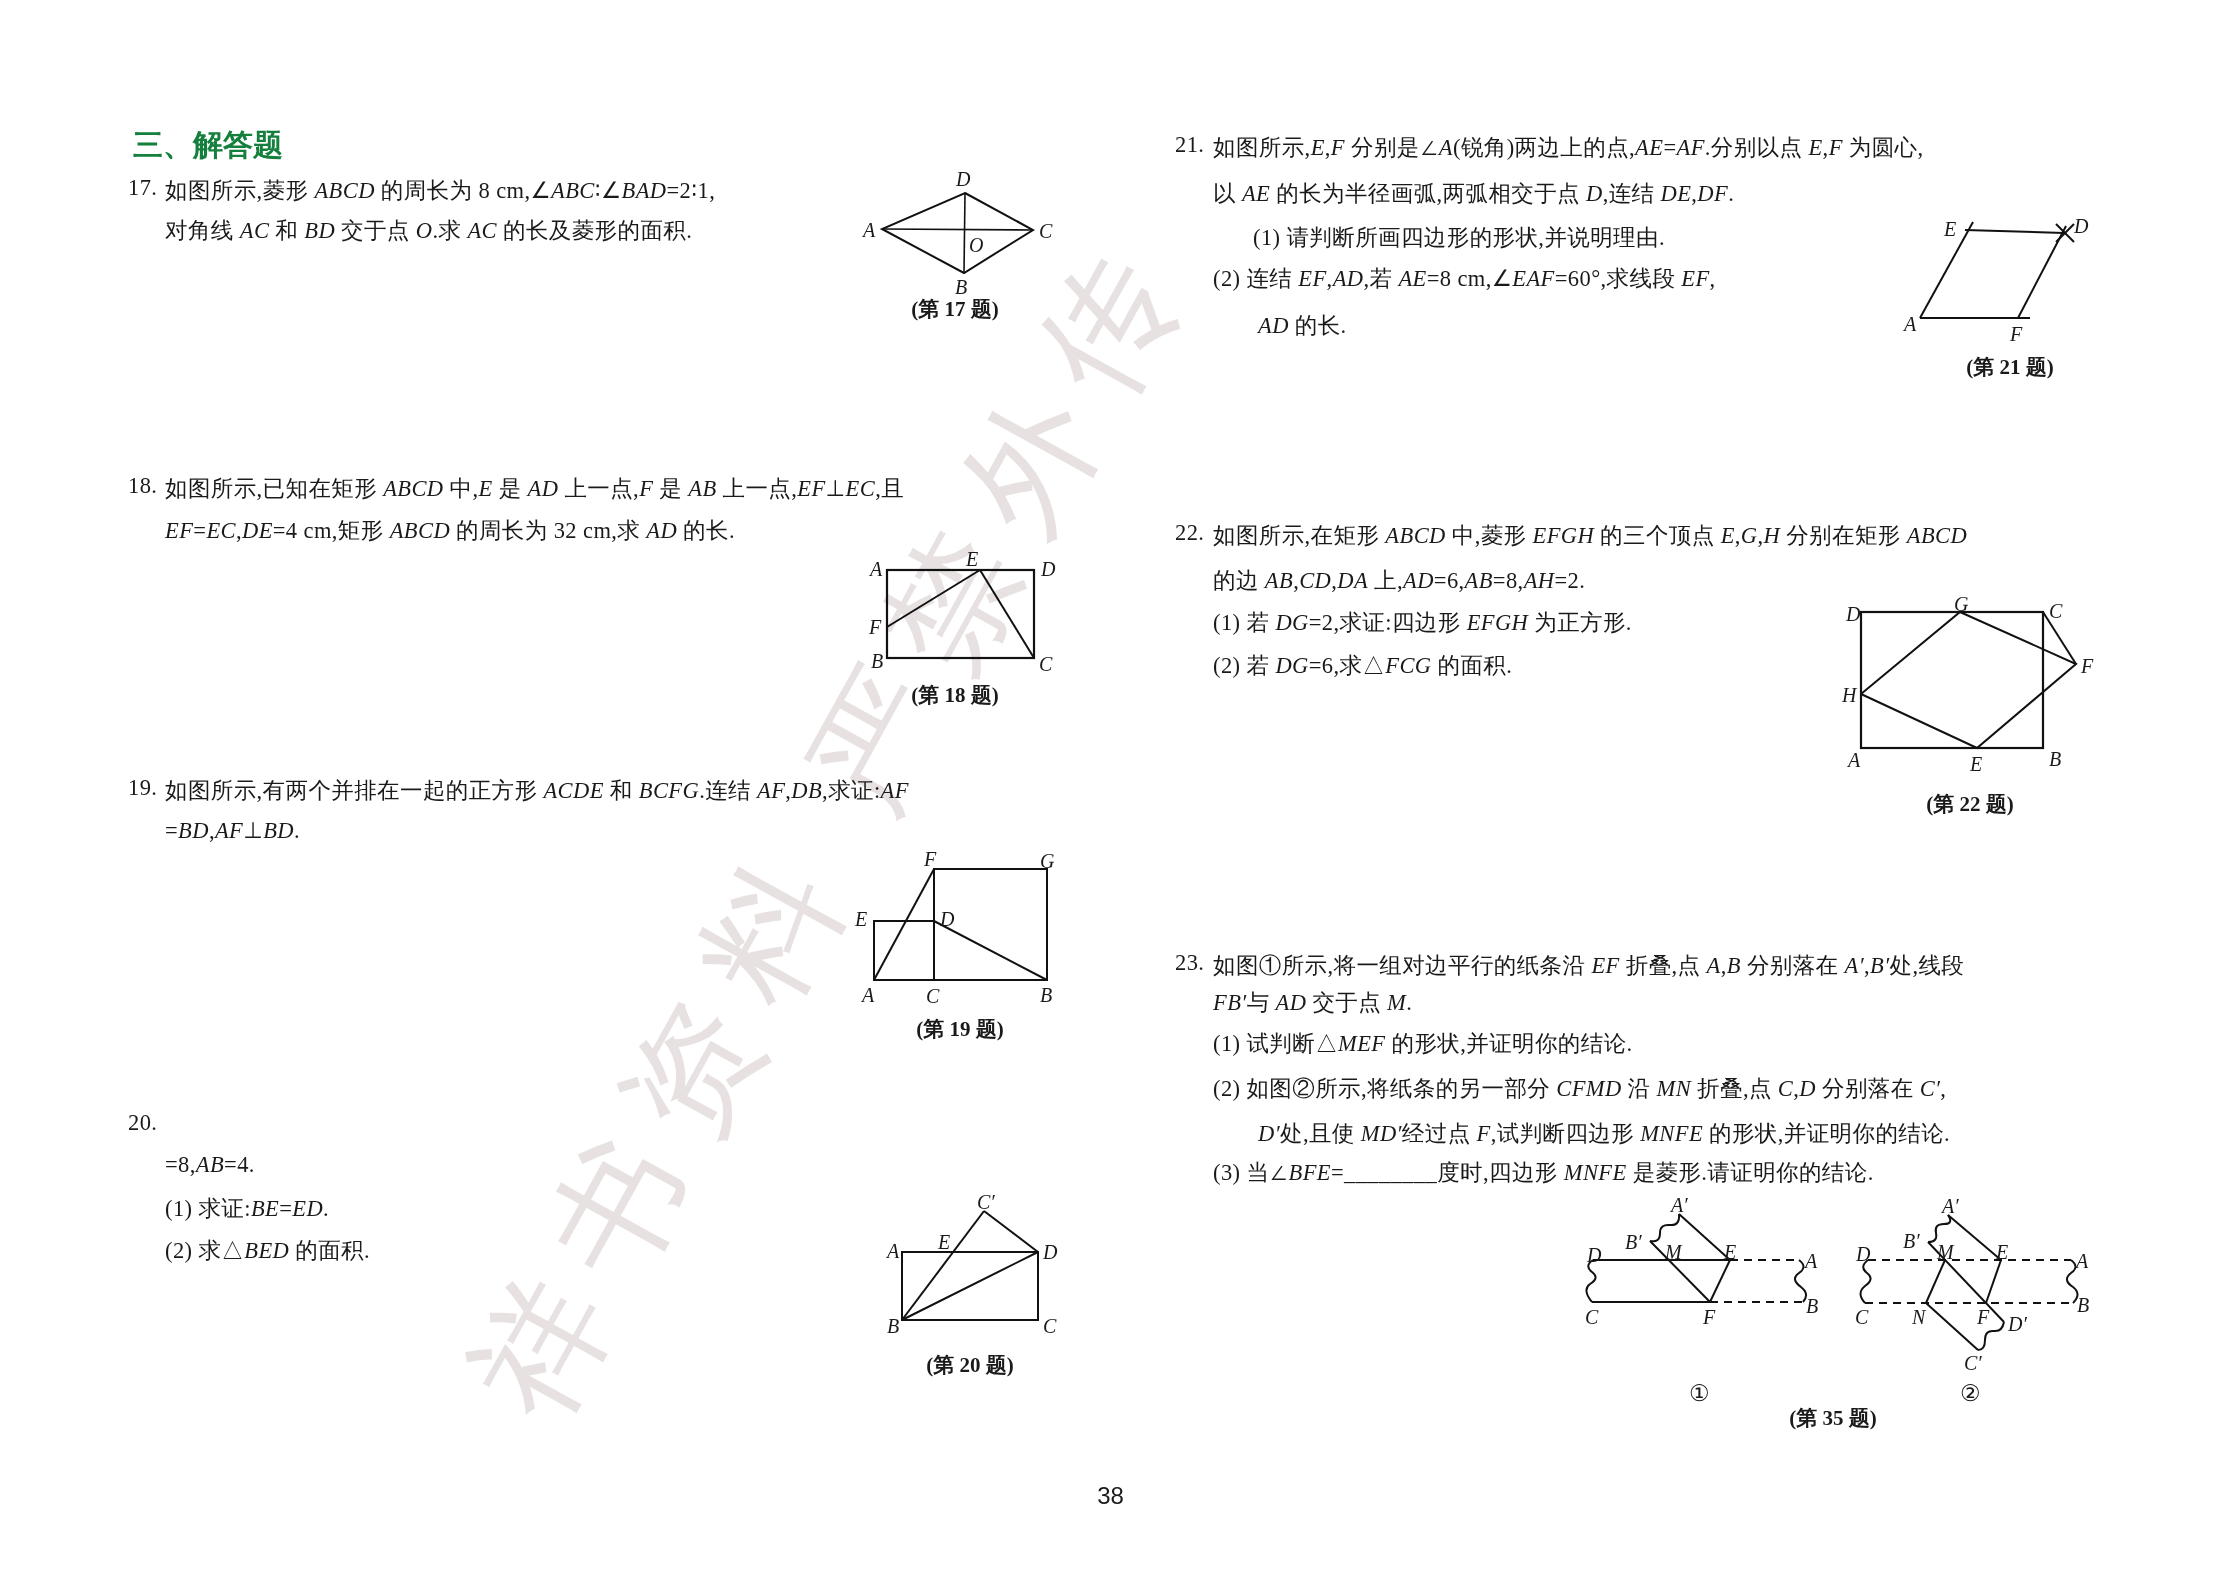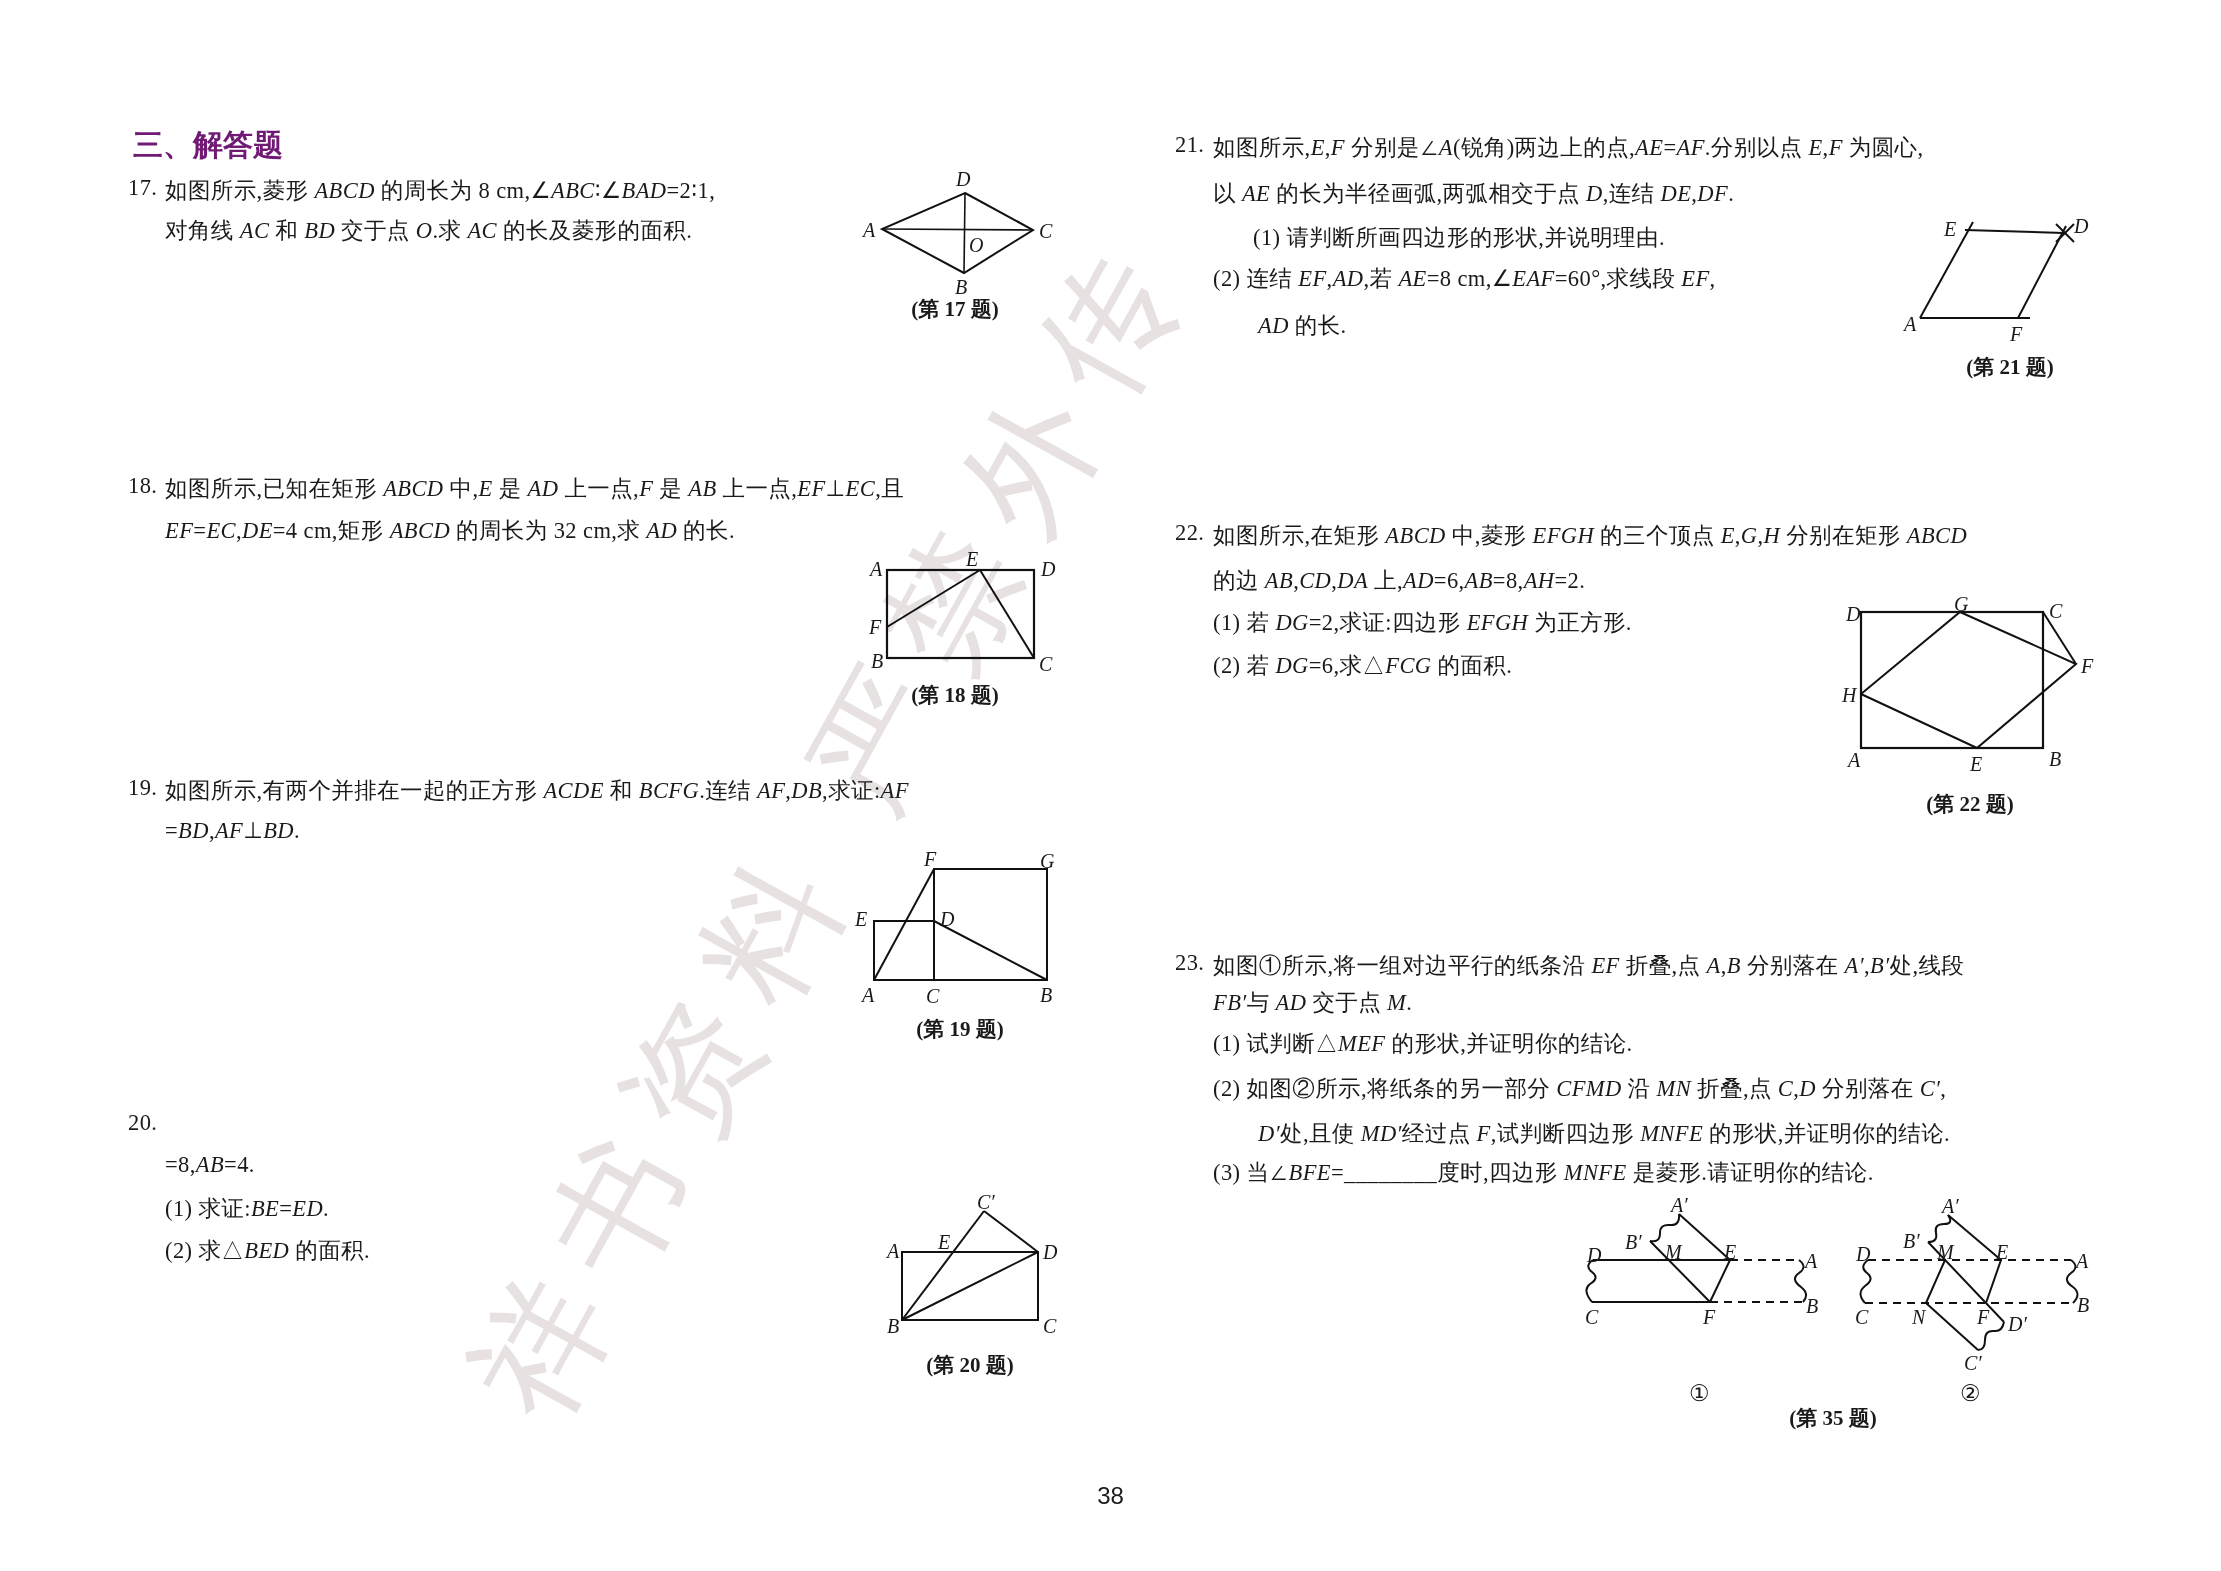--- a/index.html
+++ b/index.html
@@ -2,21 +2,21 @@
 <html><head>
 <meta charset="utf-8">
 <style>
   html,body{margin:0;padding:0;background:#ffffff;}
   .page{position:relative;width:2221px;height:1571px;background:#ffffff;overflow:hidden;
         font-family:"Liberation Serif",serif;color:#1a1a1a;}
   .wm{position:absolute;left:150px;top:705px;width:1400px;font-size:132px;letter-spacing:26px;
       color:rgba(201,188,188,0.45);transform:rotate(-61deg);transform-origin:center;
       font-family:"Liberation Sans",sans-serif;white-space:nowrap;pointer-events:none;z-index:0;}
   .sec{position:absolute;font-family:"Liberation Sans",sans-serif;font-weight:700;
-       font-size:30px;color:#701a75;white-space:nowrap;z-index:2;}
+       font-size:30px;color:#15803d;white-space:nowrap;z-index:2;}
   .t{position:absolute;font-size:22.5px;white-space:nowrap;letter-spacing:.4px;z-index:2;}
   .t i{font-family:"Liberation Serif",serif;}
   .fig{position:absolute;z-index:2;}
   .fig svg{position:absolute;left:0;top:0;}
   .fl{position:absolute;font-style:italic;font-size:20px;line-height:20px;white-space:nowrap;z-index:3;}
   .fc{position:absolute;left:0;width:100%;text-align:center;font-weight:700;font-size:21px;white-space:nowrap;z-index:3;}
   .tag{position:absolute;font-size:23px;z-index:3;}
   .cap23{position:absolute;font-weight:700;font-size:21px;white-space:nowrap;z-index:3;text-align:center;}
   .pageno{position:absolute;left:0;top:1482px;width:2221px;text-align:center;font-size:24px;
           font-family:"Liberation Sans",sans-serif;z-index:2;}

